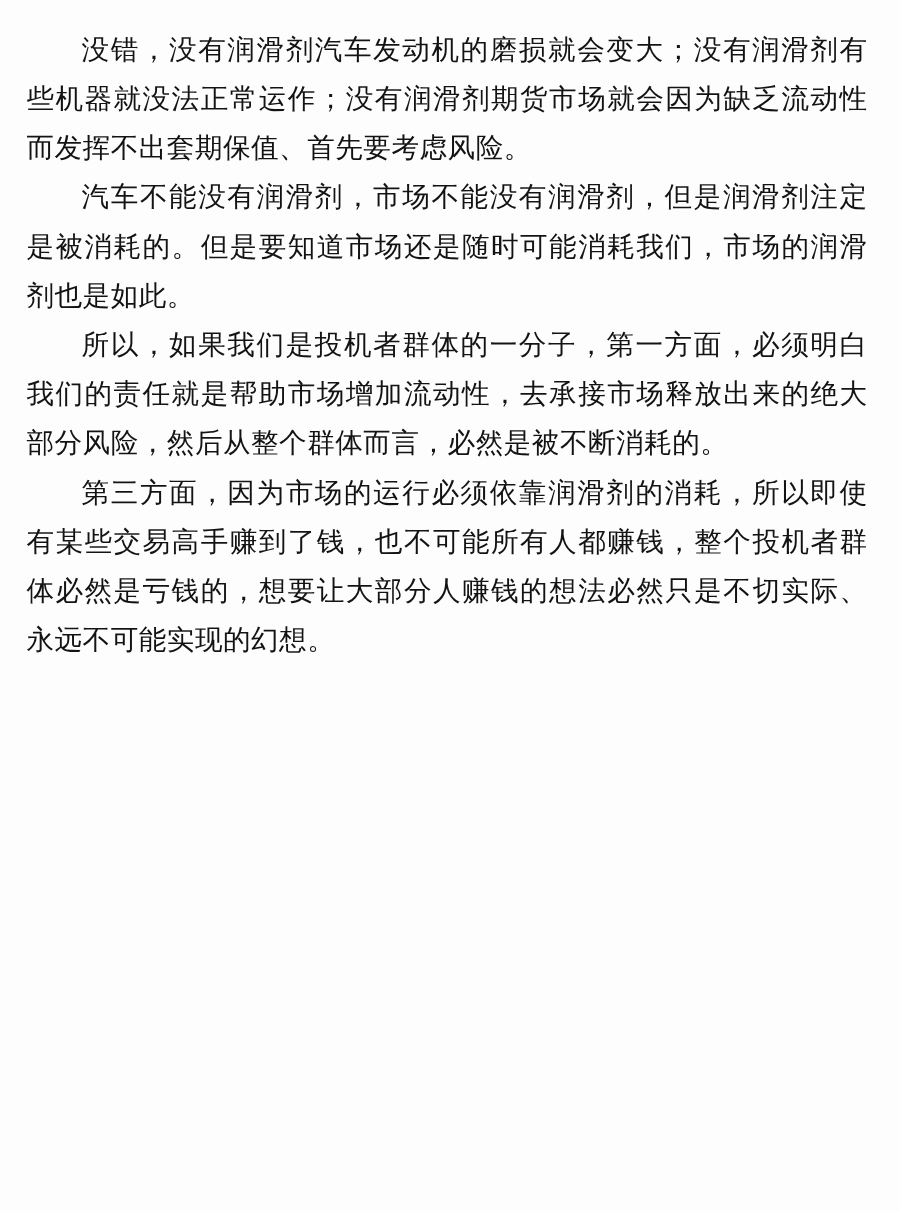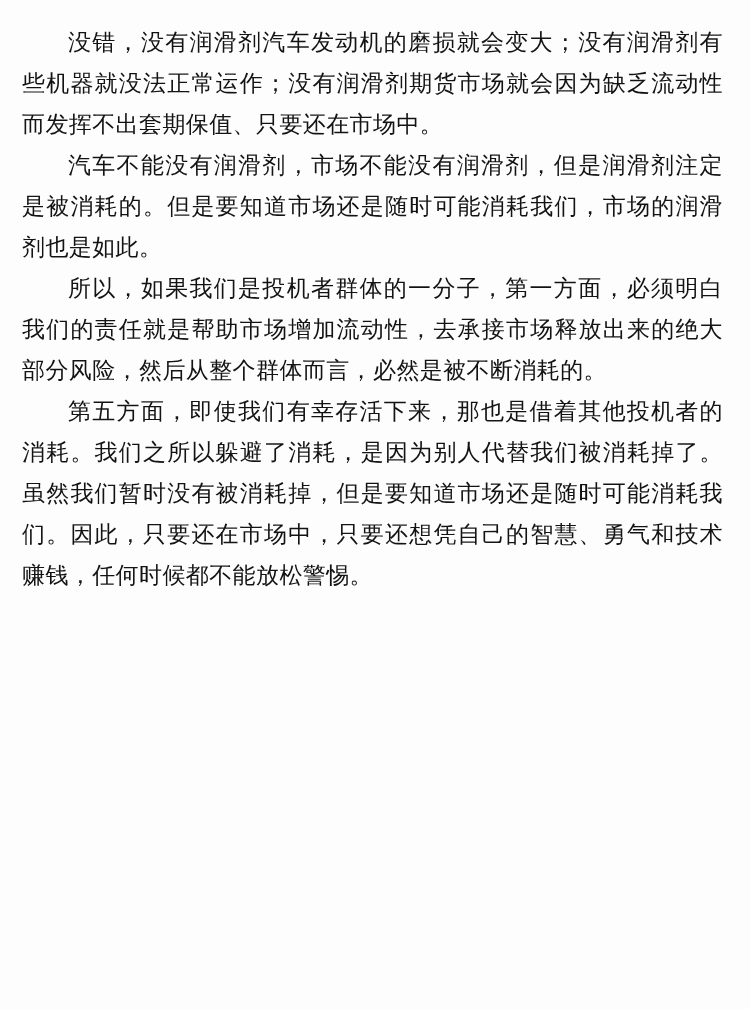--- a/index.html
+++ b/index.html
@@ -29,17 +29,17 @@
     text-indent: 2em;
     text-align: justify;
     text-justify: inter-character;
     -webkit-font-smoothing: antialiased;
   }
 </style>
 </head>
 <body>
 
 <div class="page">
-  <p>没错，没有润滑剂汽车发动机的磨损就会变大；没有润滑剂有些机器就没法正常运作；没有润滑剂期货市场就会因为缺乏流动性而发挥不出套期保值、只要还在市场中。</p>
+  <p>没错，没有润滑剂汽车发动机的磨损就会变大；没有润滑剂有些机器就没法正常运作；没有润滑剂期货市场就会因为缺乏流动性而发挥不出套期保值、首先要考虑风险。</p>
   <p>汽车不能没有润滑剂，市场不能没有润滑剂，但是润滑剂注定是被消耗的。但是要知道市场还是随时可能消耗我们，市场的润滑剂也是如此。</p>
   <p>所以，如果我们是投机者群体的一分子，第一方面，必须明白我们的责任就是帮助市场增加流动性，去承接市场释放出来的绝大部分风险，然后从整个群体而言，必然是被不断消耗的。</p>
-  <p>第五方面，即使我们有幸存活下来，那也是借着其他投机者的消耗。我们之所以躲避了消耗，是因为别人代替我们被消耗掉了。虽然我们暂时没有被消耗掉，但是要知道市场还是随时可能消耗我们。因此，只要还在市场中，只要还想凭自己的智慧、勇气和技术赚钱，任何时候都不能放松警惕。</p>
+  <p>第三方面，因为市场的运行必须依靠润滑剂的消耗，所以即使有某些交易高手赚到了钱，也不可能所有人都赚钱，整个投机者群体必然是亏钱的，想要让大部分人赚钱的想法必然只是不切实际、永远不可能实现的幻想。</p>
 </div>
 
 </body></html>

